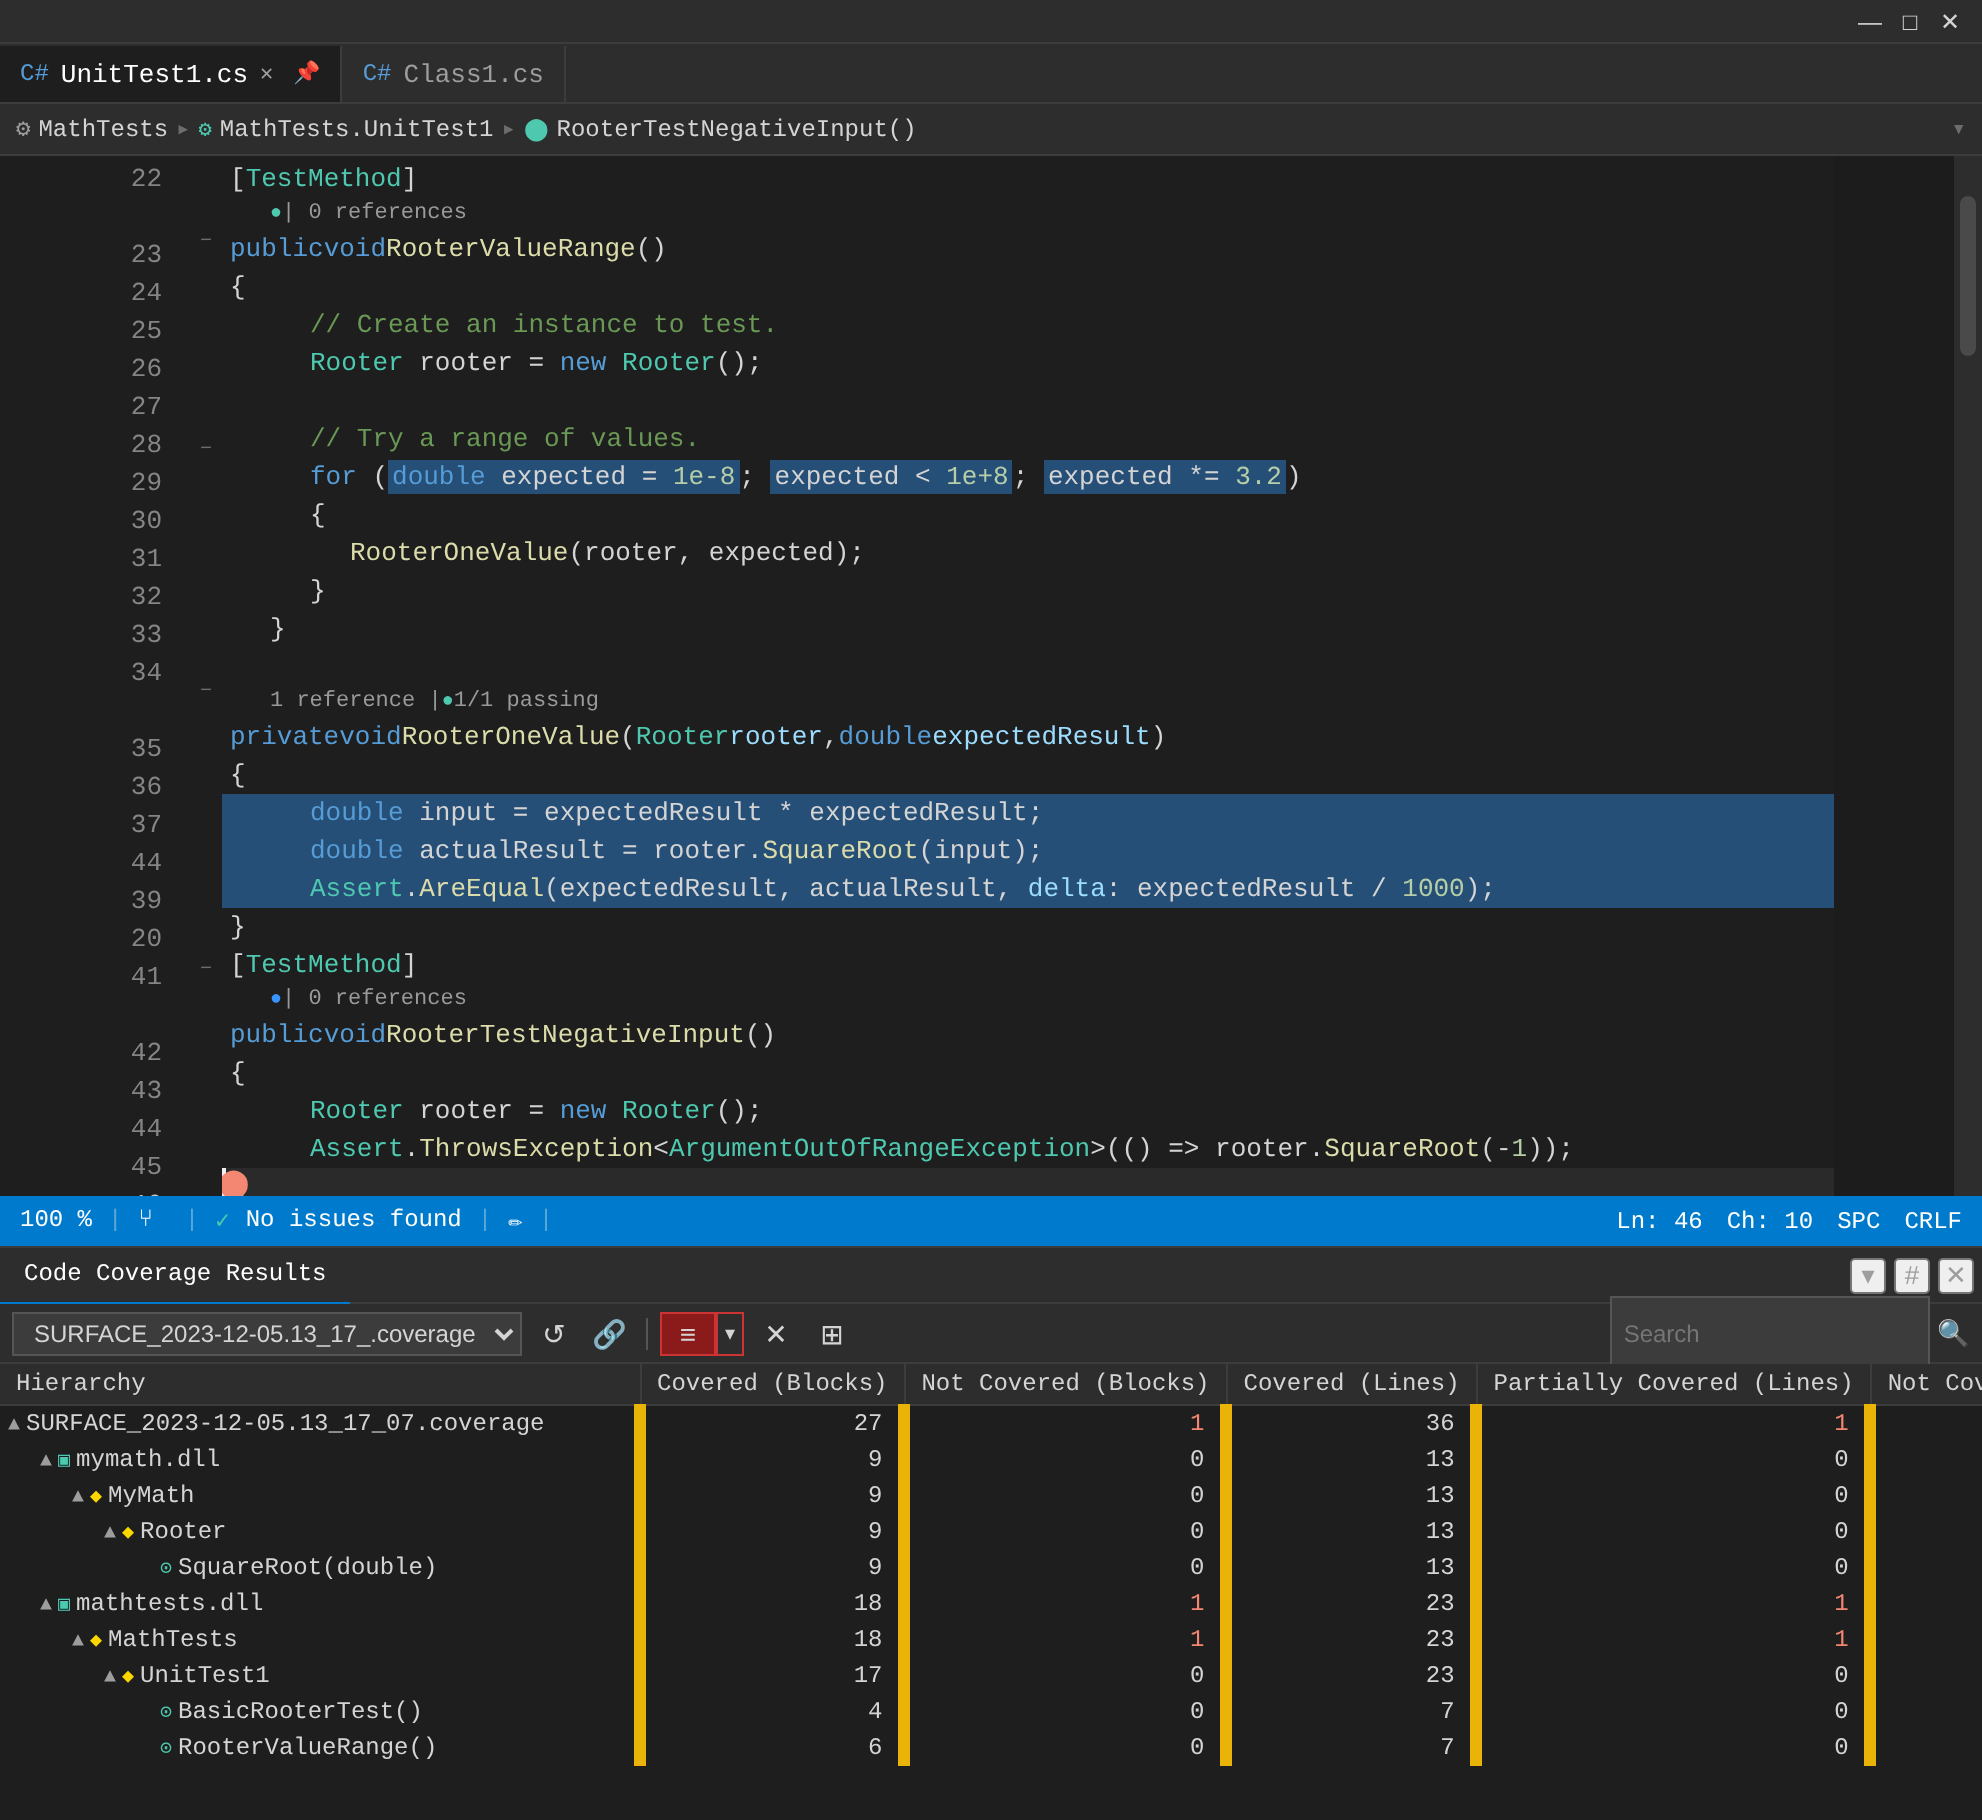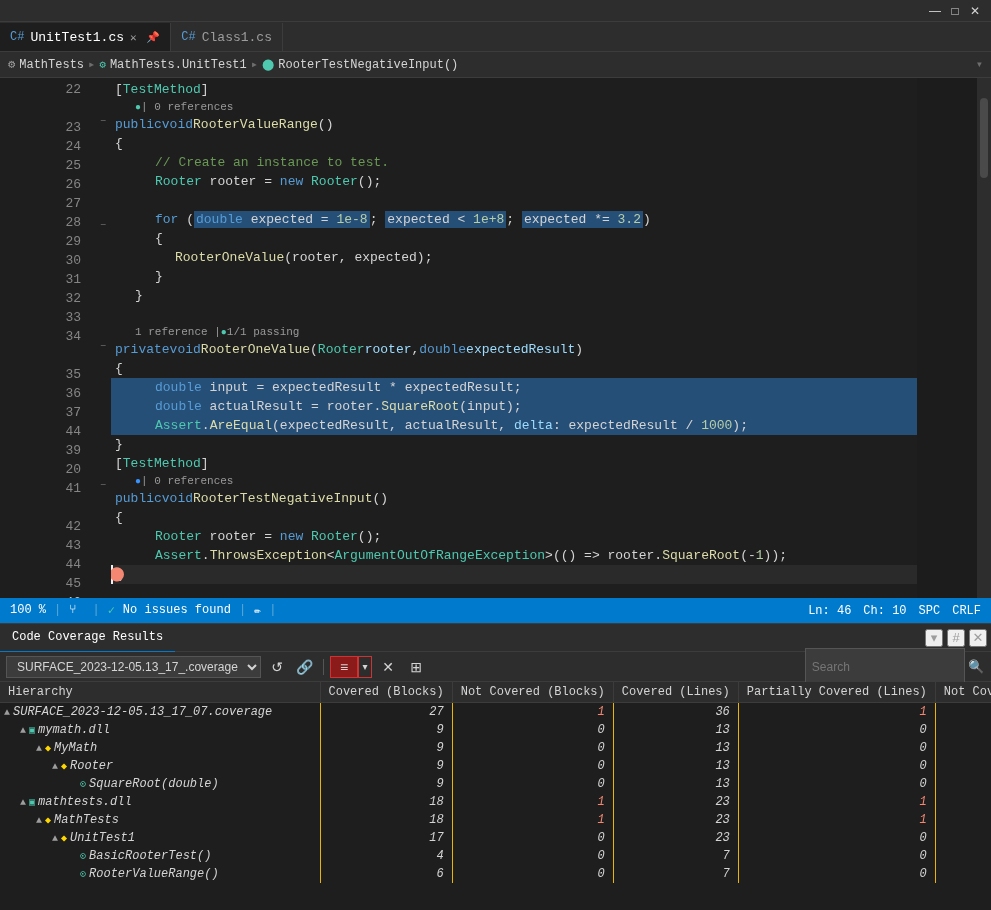--- a/index.html
+++ b/index.html
@@ -326,23 +326,22 @@
       padding: 3px 8px;
       border-right: 1px solid #3c3c3c;
       border-bottom: 1px solid #3c3c3c;
       font-weight: normal;
       white-space: nowrap;
       position: sticky;
       top: 0;
     }
     .coverage-table td {
       padding: 2px 8px;
-      border-right: 1px solid #eab308;
+      border-right: 6px solid #eab308;
       white-space: nowrap;
-      font-style: italic;
     }
 
     .col-num { color: #d4d4d4; text-align: right; }
   </style>
 </head>
 <body>
 
 <div class="title-bar">
   <div class="title-bar-controls">
     <button class="title-bar-btn">—</button>
@@ -476,20 +475,23 @@
     <div class="code-line">
       <span style="margin-left:40px;" class="comment">// Create an instance to test.</span>
     </div>
 
     <div class="code-line">
       <span style="margin-left:40px;"><span class="type">Rooter</span><span class="plain"> rooter = </span><span class="kw">new</span><span class="plain"> </span><span class="type">Rooter</span><span class="plain">();</span></span>
     </div>
 
     <div class="code-line"></div>
 
+    <div class="code-line">
+      <span style="margin-left:40px;" class="comment">// Try a range of values.</span>
+    </div>
 
     <div class="code-line">
       <span style="margin-left:40px;"><span class="kw">for</span><span class="plain"> (</span><span style="background:#264f78; padding:1px 2px;"><span class="kw">double</span><span class="plain"> expected = </span><span class="num">1e-8</span></span><span class="plain">; </span><span style="background:#264f78; padding:1px 2px;"><span class="plain">expected &lt; </span><span class="num">1e+8</span></span><span class="plain">; </span><span style="background:#264f78; padding:1px 2px;"><span class="plain">expected *= </span><span class="num">3.2</span></span><span class="plain">)</span></span>
     </div>
 
     <div class="code-line">
       <span style="margin-left:40px;"><span class="plain">{</span></span>
     </div>
 
     <div class="code-line">

